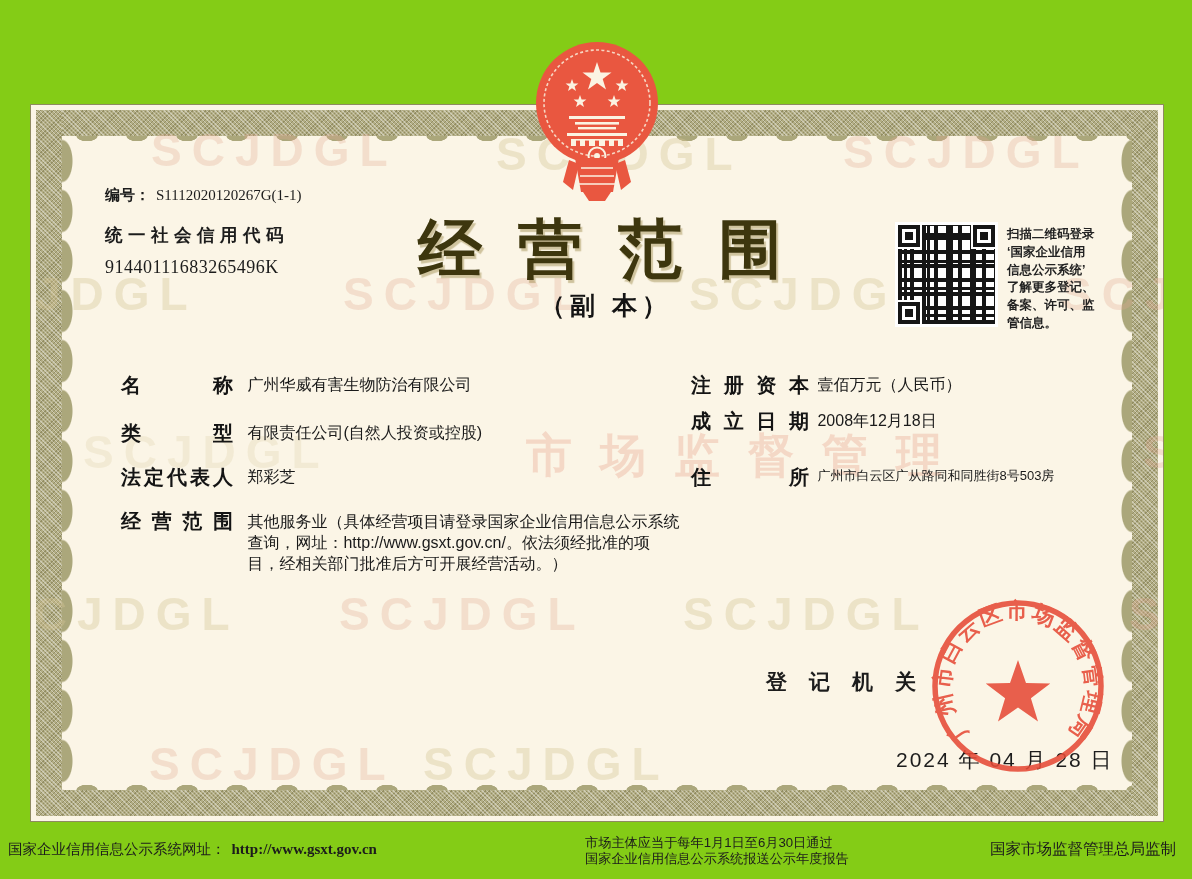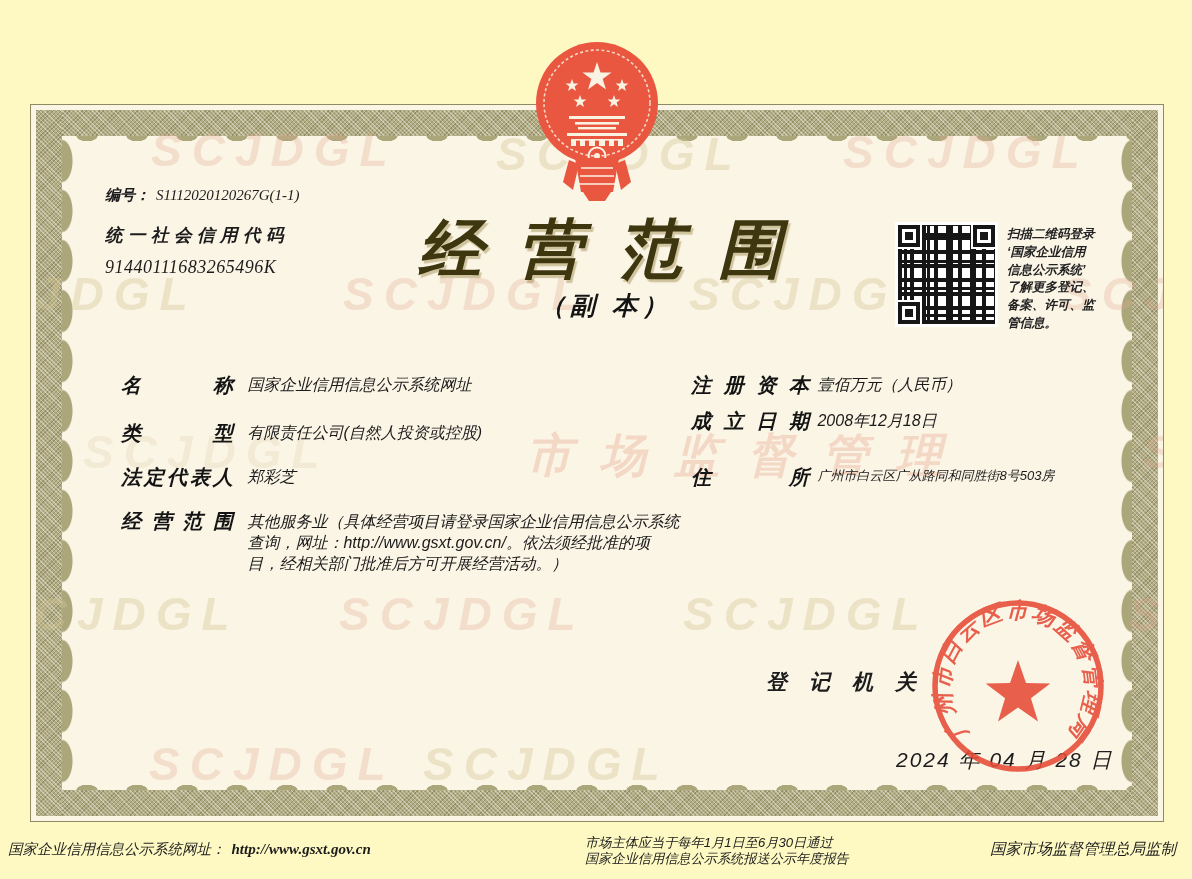--- a/index.html
+++ b/index.html
@@ -1,17 +1,17 @@
 <!DOCTYPE html>
 <html><head>
 <meta charset="utf-8">
 <style>
   html,body{margin:0;padding:0;background:#ffffff;}
-  .page{position:relative;width:1192px;height:879px;background:#fef9c3;overflow:hidden;
-        font-family:"Liberation Sans","DejaVu Sans",sans-serif;color:#1c1c1c;font-style:italic;}
+  .page{position:relative;width:1192px;height:879px;background:#84cc16;overflow:hidden;
+        font-family:"Liberation Sans","DejaVu Sans",sans-serif;color:#1c1c1c;}
 
   
   .cert{position:absolute;left:30px;top:104px;width:1134px;height:718px;
         background:#fbf5e6;border:1px solid #8f8a60;overflow:hidden;box-sizing:border-box;}
   .band{position:absolute;background-color:#b2ad84;
         background-image:
           repeating-linear-gradient(45deg, rgba(255,255,255,.38) 0 1px, transparent 1px 3px),
           repeating-linear-gradient(135deg, rgba(108,103,58,.45) 0 1px, transparent 1px 3px);}
   .band-t{left:5px;right:5px;top:5px;height:26px;}
   .band-b{left:5px;right:5px;bottom:5px;height:26px;}
@@ -148,21 +148,21 @@
   </div>
   <div class="abs qr-caption">扫描二维码登录
 ‘国家企业信用
 信息公示系统’
 了解更多登记、
 备案、许可、监
 管信息。</div>
 
   <div class="row row-l" style="top:372px;">
     <span class="flabel w-l">名称</span>
-    <span class="fvalue">国家企业信用信息公示系统网址</span>
+    <span class="fvalue">广州华威有害生物防治有限公司</span>
   </div>
   <div class="row row-l" style="top:420px;">
     <span class="flabel w-l">类型</span>
     <span class="fvalue">有限责任公司(自然人投资或控股)</span>
   </div>
   <div class="row row-l" style="top:464px;">
     <span class="flabel w-l">法定代表人</span>
     <span class="fvalue">郑彩芝</span>
   </div>
   <div class="row row-l" style="top:508px;">

